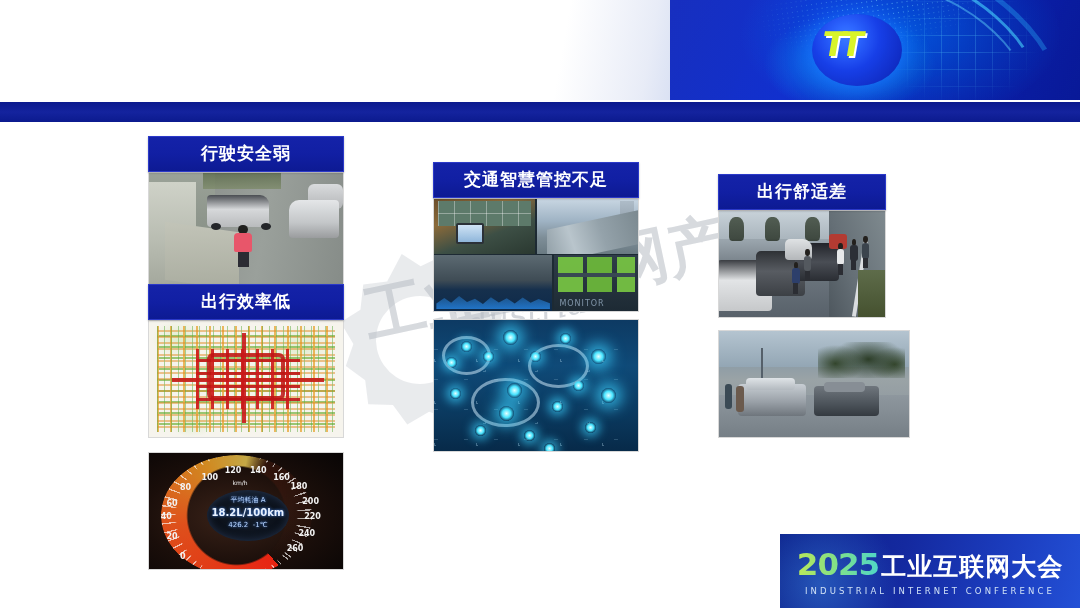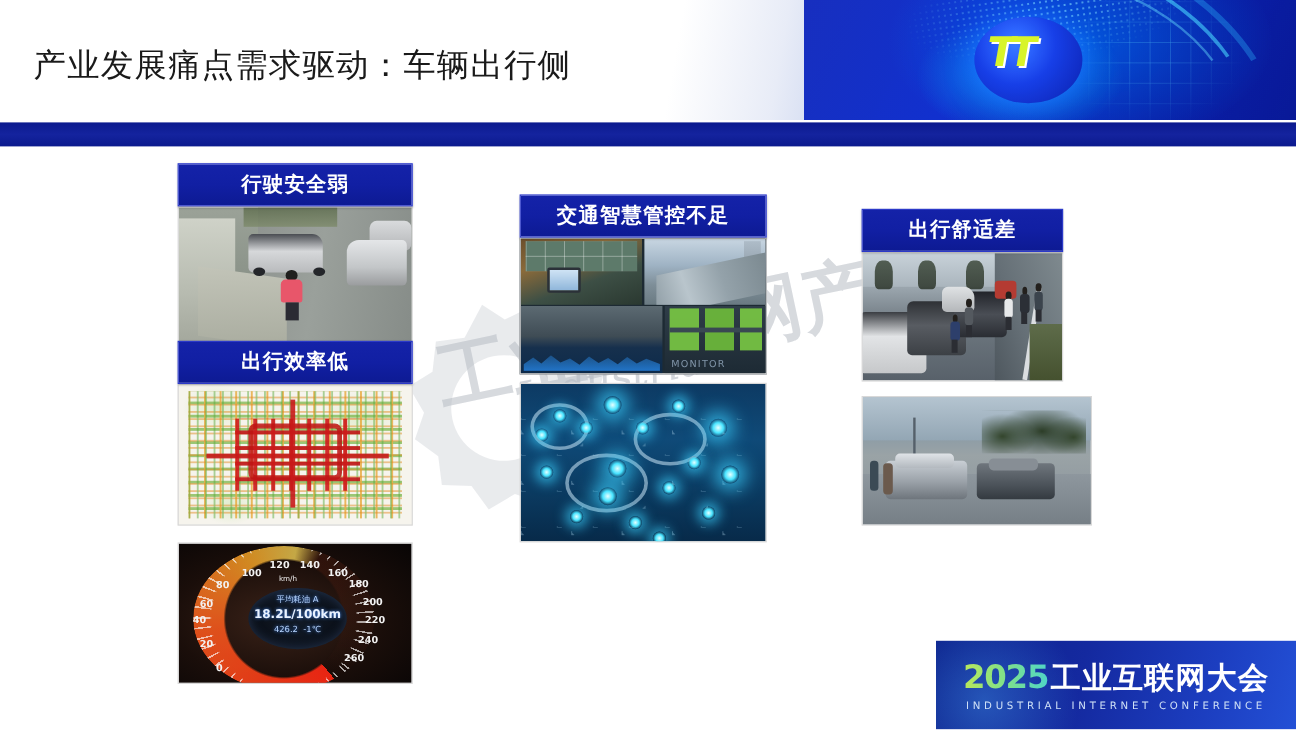--- a/index.html
+++ b/index.html
@@ -265,21 +265,21 @@
     background:linear-gradient(105deg,#0b1f8a 0%,#14299f 40%,#1c3ec0 75%,#2350d6 100%);
     display:flex; flex-direction:column; justify-content:center; align-items:center;
     overflow:hidden;
   }
   .footer-logo:before {
     content:""; position:absolute; left:-40px; top:-30px; width:160px; height:160px;
     background:radial-gradient(circle, rgba(80,180,255,.35) 0%, rgba(80,180,255,0) 70%);
   }
   .fl-row { display:flex; align-items:baseline; gap:2px; position:relative; z-index:2; }
   .fl-year {
-    font-size:27px; font-weight:bold; letter-spacing:-1px;
+    font-size:31px; font-weight:bold; letter-spacing:-1px;
     background:linear-gradient(90deg,#b9e85a 0%,#7fe08a 50%,#4fd5c8 100%);
     -webkit-background-clip:text; background-clip:text; color:transparent;
     font-family:"DejaVu Sans",sans-serif;
   }
   .fl-cn { font-size:25px; font-weight:bold; color:#ffffff; letter-spacing:1px;
     font-family:"DejaVu Sans",sans-serif; }
   .fl-en { position:relative; z-index:2; margin-top:3px; font-size:8.5px; letter-spacing:3.1px;
     color:#cfe0f6; font-family:"DejaVu Sans",sans-serif; }
 </style>
 </head>
@@ -291,21 +291,20 @@
     <div class="hdr-tech">
       <div class="hdr-dots"></div>
       <div class="hdr-arc a3"></div>
       <div class="hdr-arc a1"></div>
       <div class="hdr-arc a2"></div>
       <div class="hdr-grid"></div>
 
       <div class="hdr-orb"></div>
       <div class="hdr-tt">TT</div>
     </div>
-    <div class="title">产业发展痛点需求驱动：车辆出行侧</div>
   </div>
   <div class="hdr-rule"></div>
 
   <div class="watermark">
     <svg class="wm-gear" viewBox="0 0 100 100">
       <path fill="#b9bec6" d="M50 6 L58 14 L70 11 L74 22 L86 26 L84 38 L93 46 L87 56 L92 68 L81 73 L78 85 L66 84 L57 92 L47 86 L35 90 L30 79 L18 76 L19 64 L11 55 L17 45 L13 33 L24 29 L28 17 L40 18 Z"></path>
       <circle cx="50" cy="50" r="22" fill="#ffffff"></circle>
     </svg>
     <div class="wm-text">工业互联网产业</div>
     <div class="wm-sub">Industrial</div>

